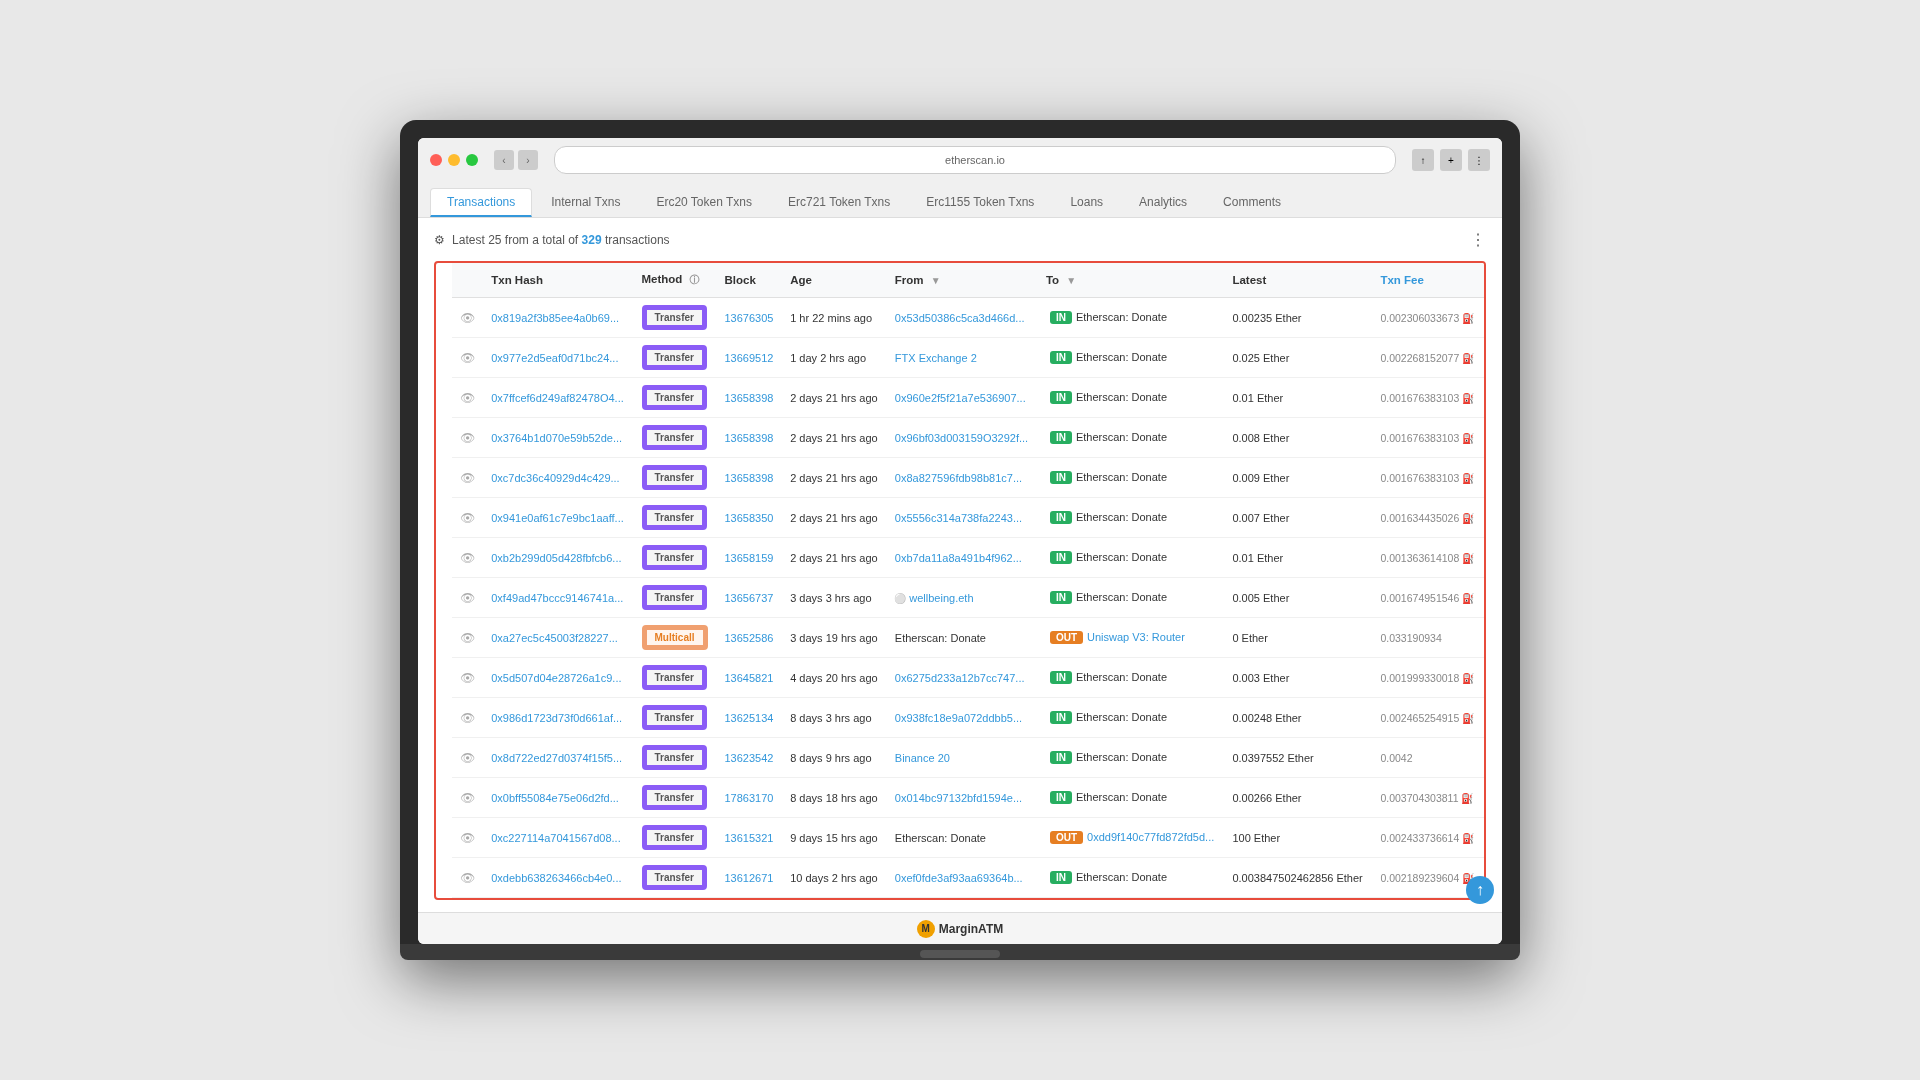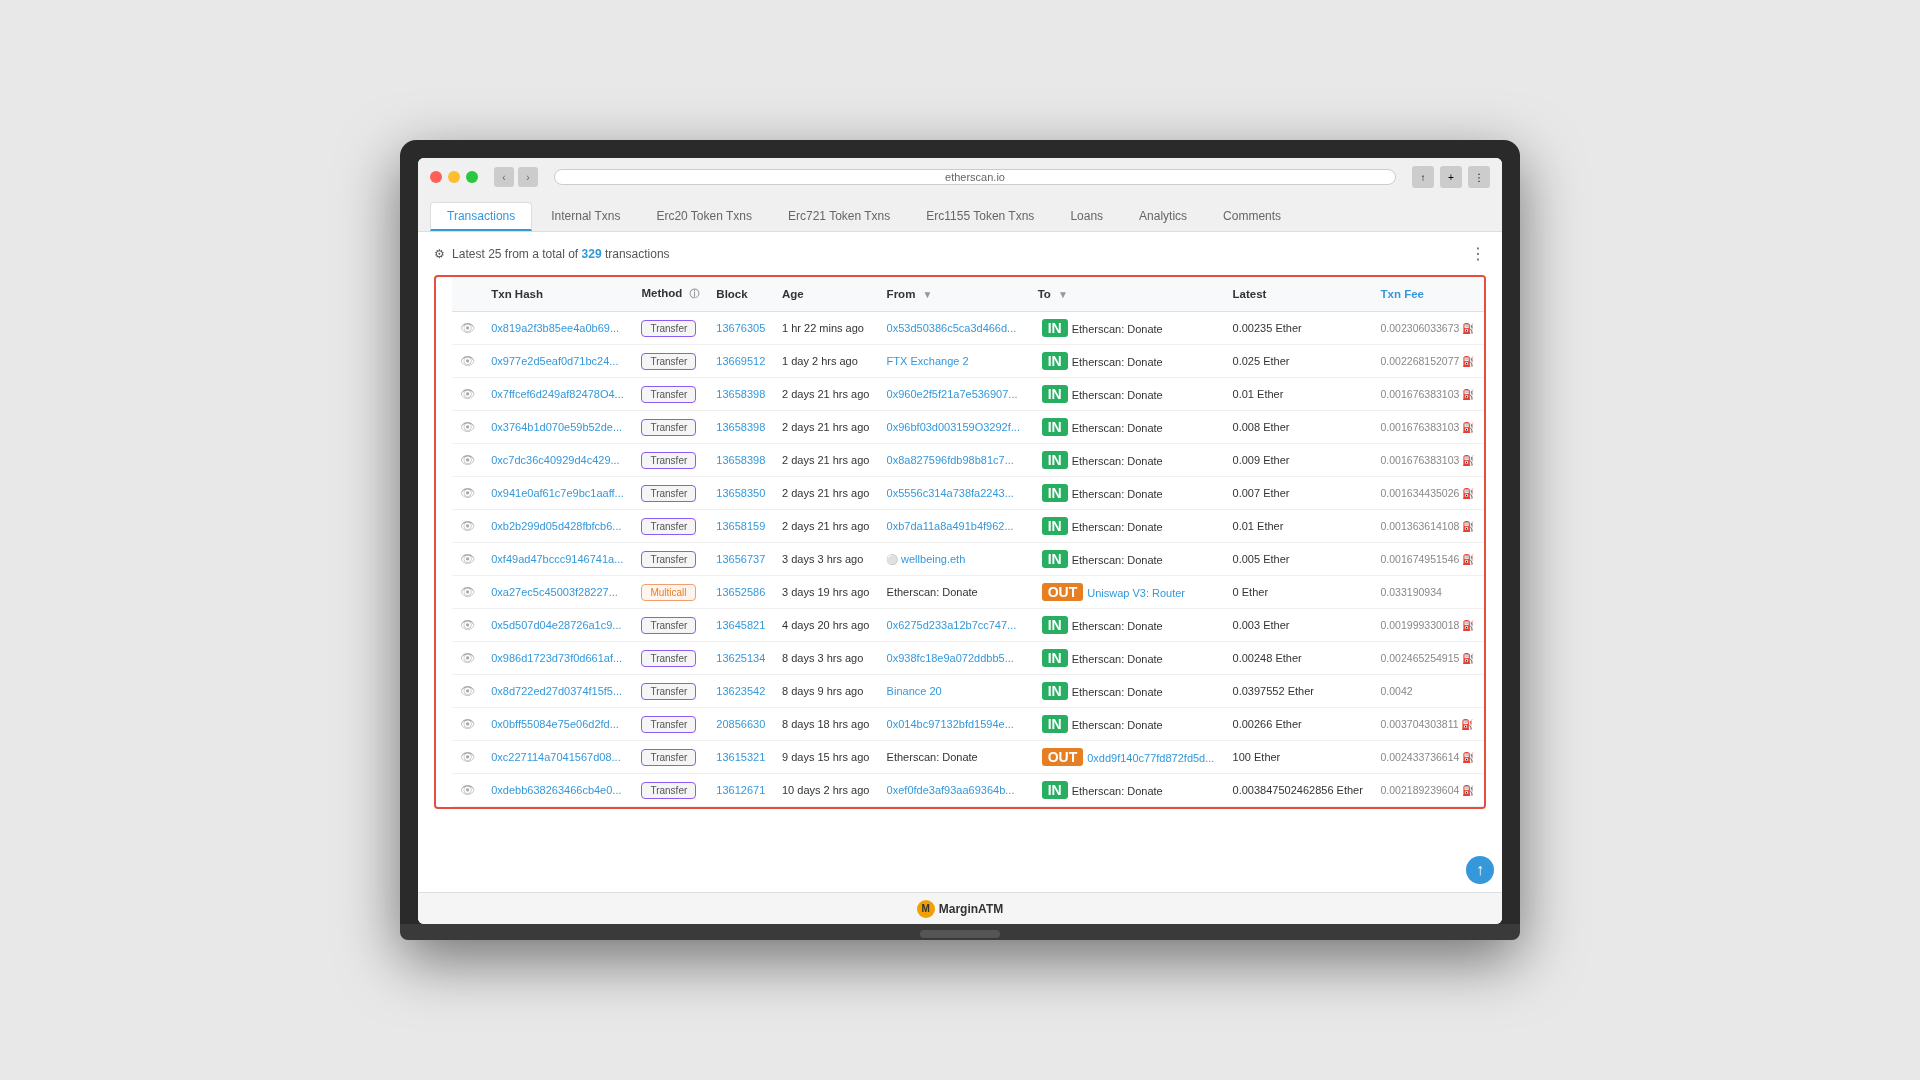--- a/index.html
+++ b/index.html
@@ -42,21 +42,21 @@
     .nav-arrows { display: flex; gap: 4px; margin-left: 10px; }
     .nav-arrow {
       width: 20px; height: 20px;
       background: #ccc;
       border-radius: 3px;
       display: flex; align-items: center; justify-content: center;
       font-size: 10px; color: #666; cursor: pointer;
     }
     .address-bar {
       flex: 1;
-      height: 16px;
+      height: 28px;
       background: #fff;
       border: 1px solid #ccc;
       border-radius: 12px;
       margin-left: 10px;
       display: flex; align-items: center; justify-content: center;
       font-size: 11px; color: #666;
     }
     .browser-actions { display: flex; gap: 6px; margin-left: 10px; }
     .browser-action-btn {
       width: 22px; height: 22px;
@@ -139,33 +139,33 @@
       font-size: 11px;
       white-space: nowrap;
     }
     .eye-icon { color: #aaa; cursor: pointer; font-size: 12px; }
     .tx-hash { color: #3498db; text-decoration: none; }
     .method-badge {
       display: inline-block;
       padding: 2px 8px;
       border-radius: 4px;
       font-size: 10px;
-      font-weight: 400;
+      font-weight: 700;
       color: #555;
-      border: 1px solid #8b5cf6;
+      border: 5px solid #8b5cf6;
       background: #f5f5f5;
     }
     .method-badge.multicall { color: #e67e22; border-color: #f0a070; background: #fff5ee; }
     .block-num { color: #3498db; text-decoration: none; }
     .from-link, .to-link { color: #3498db; text-decoration: none; text-align: center; }
     .direction-badge {
       display: inline-block;
       padding: 1px 6px;
       border-radius: 3px;
-      font-size: 14px;
+      font-size: 10px;
       font-weight: 700;
       color: #fff;
       margin: 0 4px;
     }
     .direction-badge.in { background: #27ae60; }
     .direction-badge.out { background: #e67e22; }
     .value-col { color: #333; font-weight: 400; }
     .txfee-col { color: #888; font-size: 10.5px; }
     .gas-icon { color: #27ae60; font-size: 10px; }
     .more-btn {
@@ -397,21 +397,21 @@
                 <td>8 days 9 hrs ago</td>
                 <td><a class="from-link" href="#">Binance 20</a></td>
                 <td><span class="direction-badge in">IN</span><span>Etherscan: Donate</span></td>
                 <td class="value-col">0.0397552 Ether</td>
                 <td class="txfee-col">0.0042</td>
               </tr>
               <tr>
                 <td><span class="eye-icon">👁</span></td>
                 <td><a class="tx-hash" href="#">0x0bff55084e75e06d2fd...</a></td>
                 <td><span class="method-badge">Transfer</span></td>
-                <td><a class="block-num" href="#">20856630</a></td>
+                <td><a class="block-num" href="#">17863170</a></td>
                 <td>8 days 18 hrs ago</td>
                 <td><a class="from-link" href="#">0x014bc97132bfd1594e...</a></td>
                 <td><span class="direction-badge in">IN</span><span>Etherscan: Donate</span></td>
                 <td class="value-col">0.00266 Ether</td>
                 <td class="txfee-col">0.003704303811 <span class="gas-icon">⛽</span></td>
               </tr>
               <tr>
                 <td><span class="eye-icon">👁</span></td>
                 <td><a class="tx-hash" href="#">0xc227114a7041567d08...</a></td>
                 <td><span class="method-badge">Transfer</span></td>

